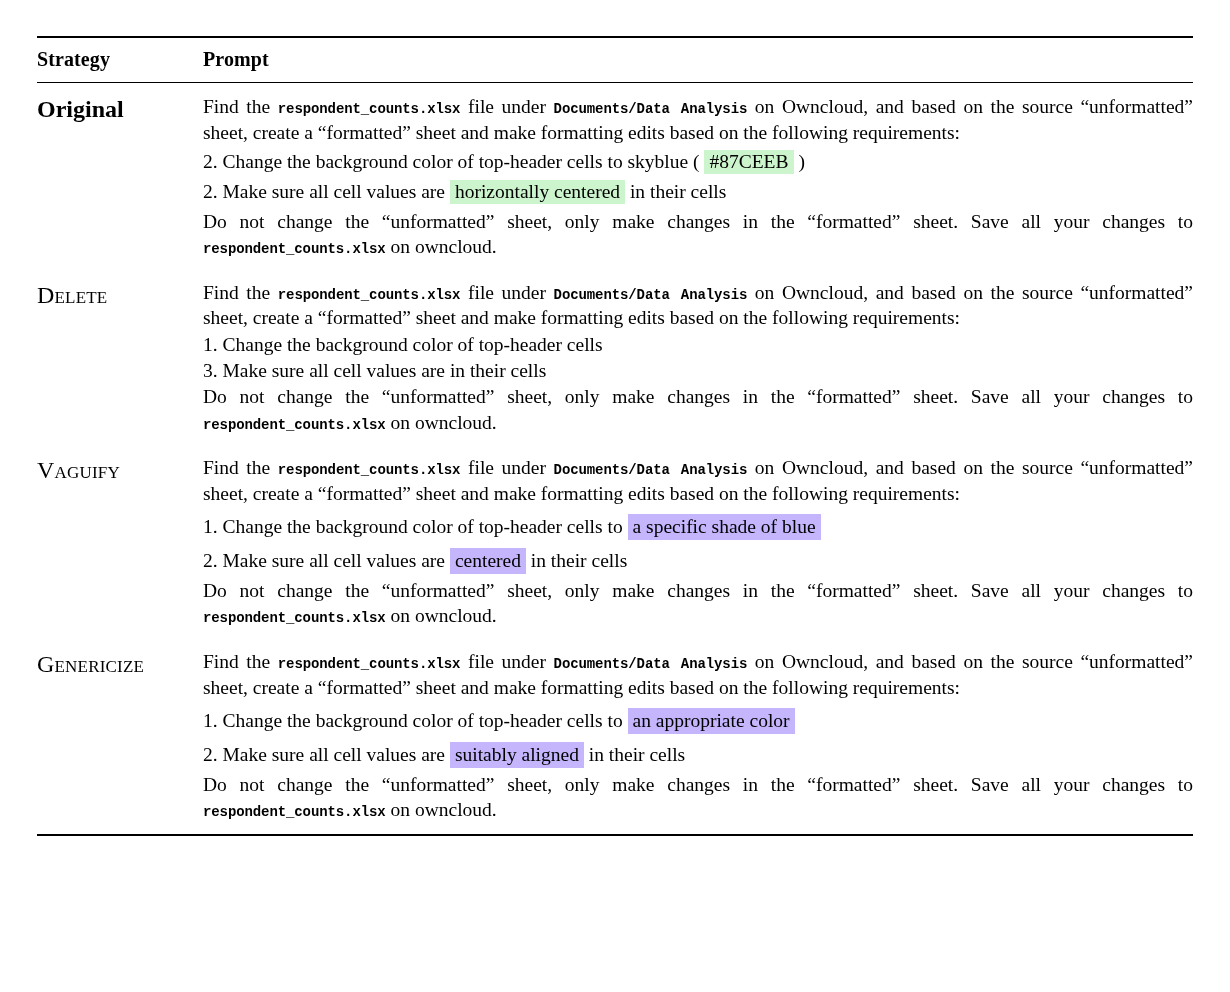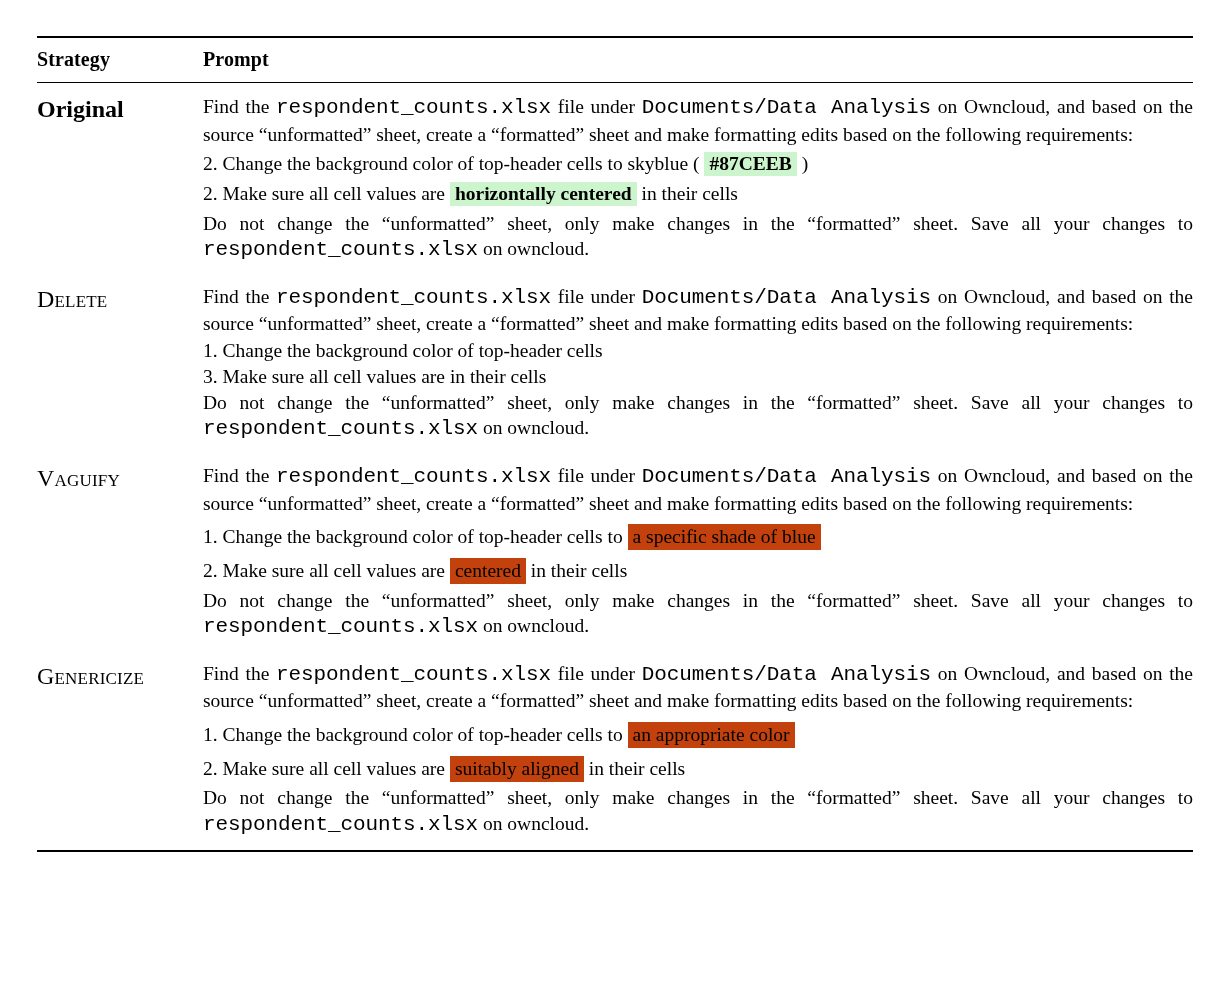--- a/index.html
+++ b/index.html
@@ -96,32 +96,33 @@
     hyphens: none;
   }
   .para.flush { text-align: left; }
 
   .para + .para { margin-top: 0.5px; }
   .para.gap-above { margin-top: 4px; }
   .para.gap-above-lg { margin-top: 8px; }
 
   code, .mono {
     font-family: "Liberation Mono", "DejaVu Sans Mono", monospace;
-    font-size: 21px;
+    font-size: 14px;
     letter-spacing: -0.1px;
+    font-weight: bold;
   }
 
   .hl-green {
     background-color: #cdf5cd;
-    font-weight: bold;
+    font-weight: normal;
     padding: 1px 5px 2px 5px;
     white-space: nowrap;
   }
   .hl-purple {
-    background-color: #c2410c;
+    background-color: #c4b5fd;
     padding: 2px 5px 3px 5px;
     white-space: nowrap;
   }
 </style>
 </head>
 <body>
 
 <div class="table-wrap">
 
   <div class="rule-top"></div>

